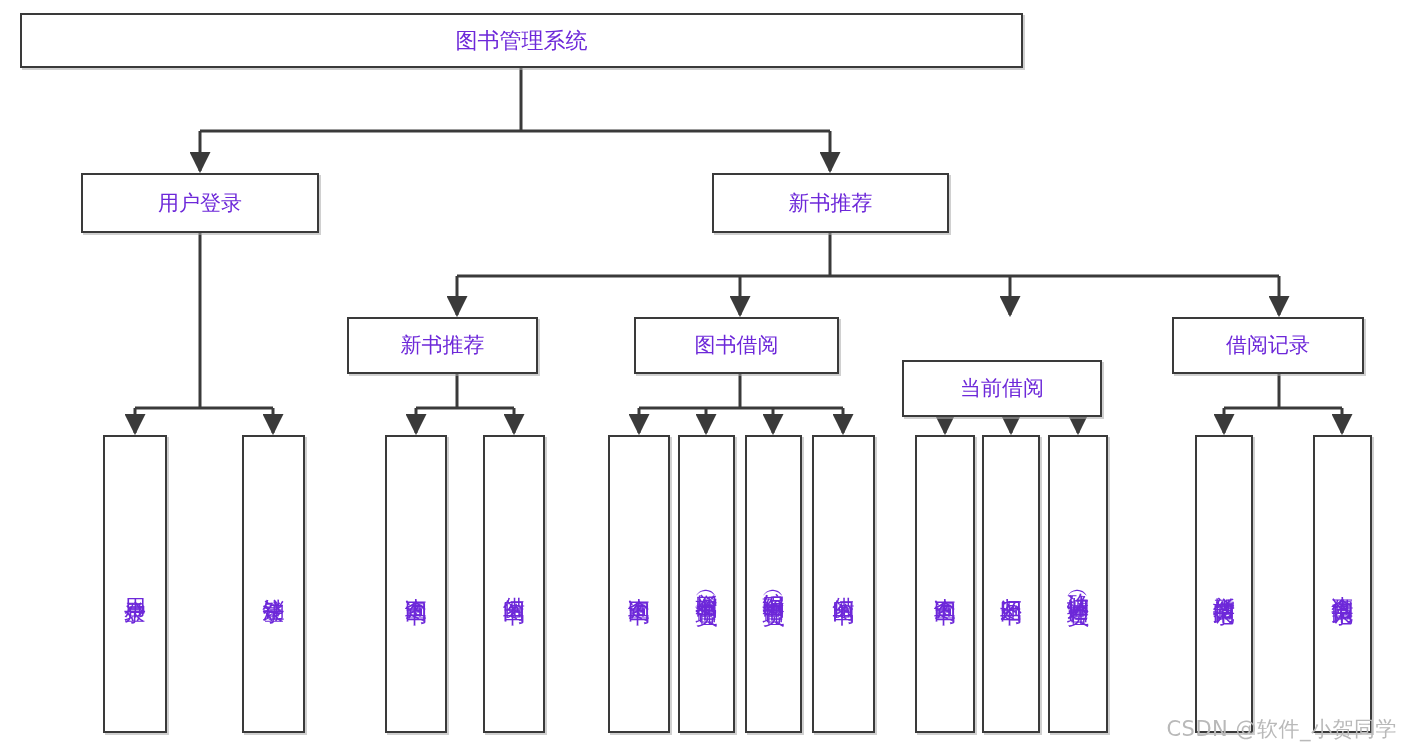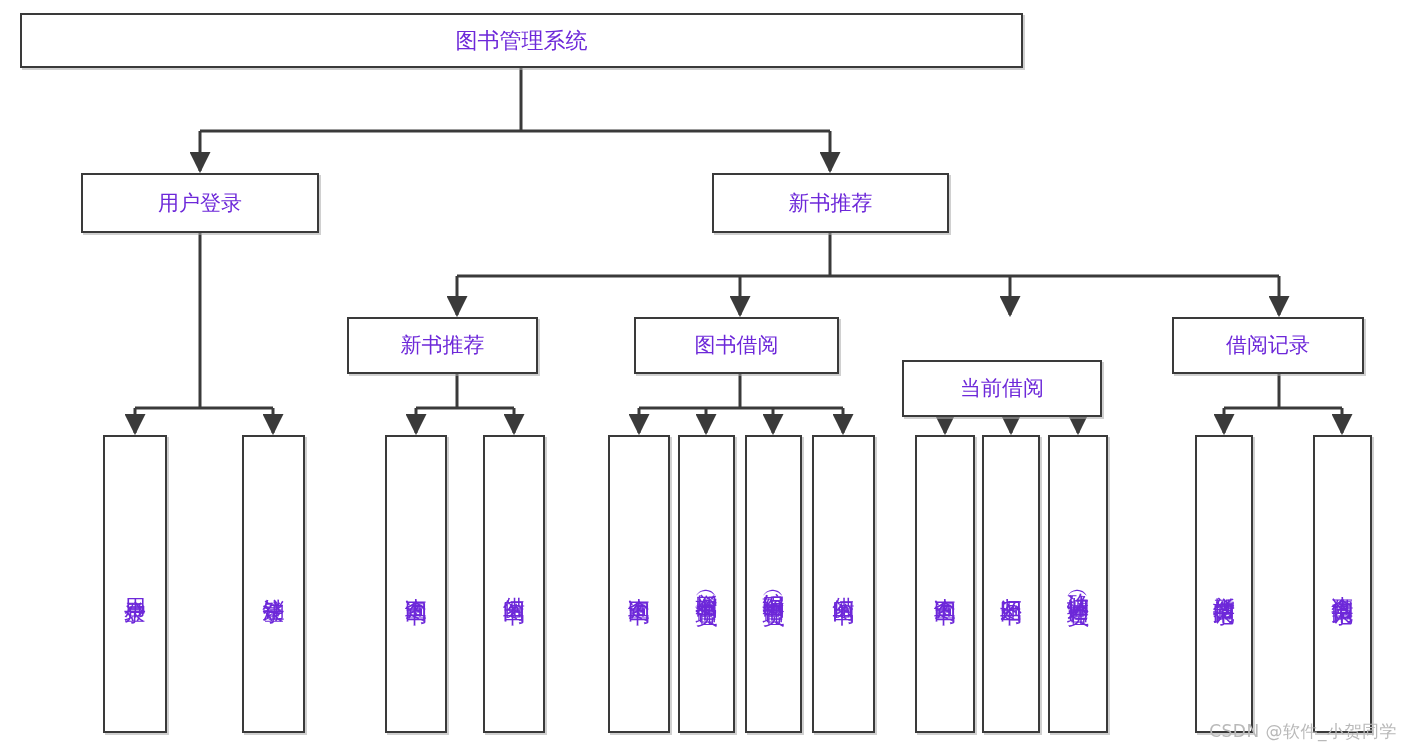--- a/index.html
+++ b/index.html
@@ -63,21 +63,21 @@
     font-size: 22px;
     line-height: 1.28;
     letter-spacing: 2px;
     white-space: nowrap;
     max-height: 100%;
   }
   #watermark {
     position: absolute;
     right: 8px;
     bottom: 4px;
-    font-size: 17px;
+    font-size: 21px;
     color: #b9b9b9;
     letter-spacing: 0.5px;
     user-select: none;
     white-space: nowrap;
   }
 </style>
 </head>
 <body>
 
 <div id="canvas">

